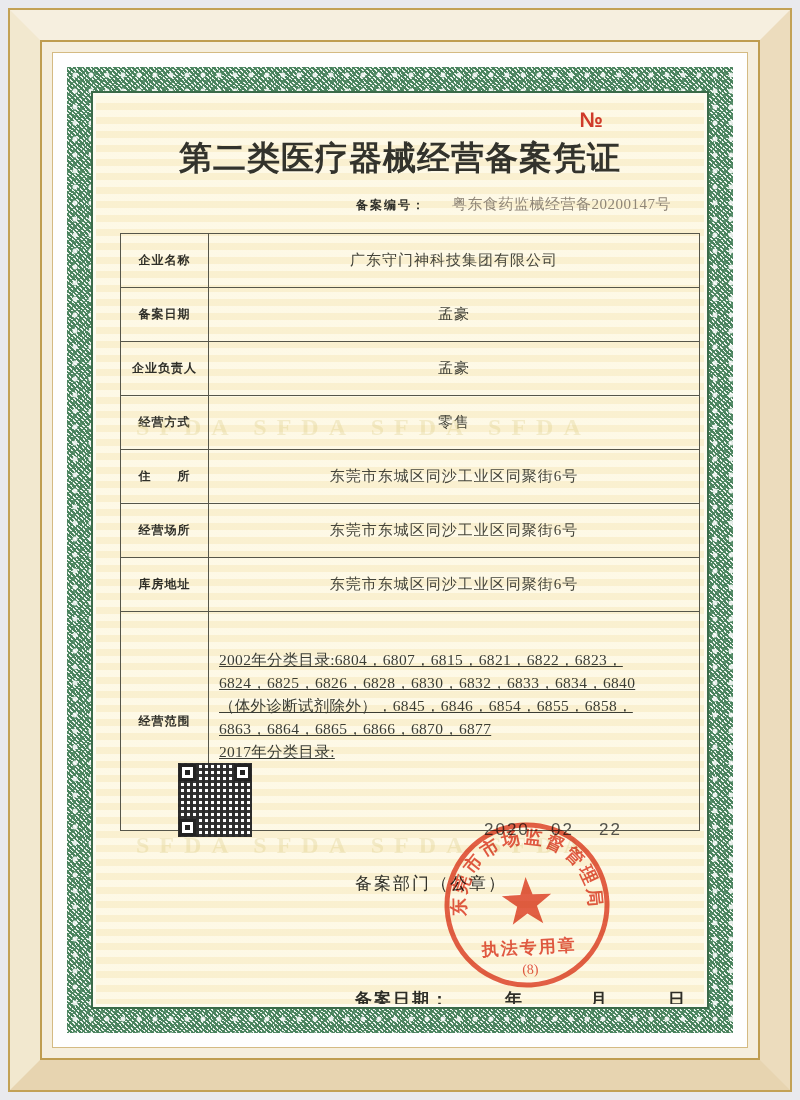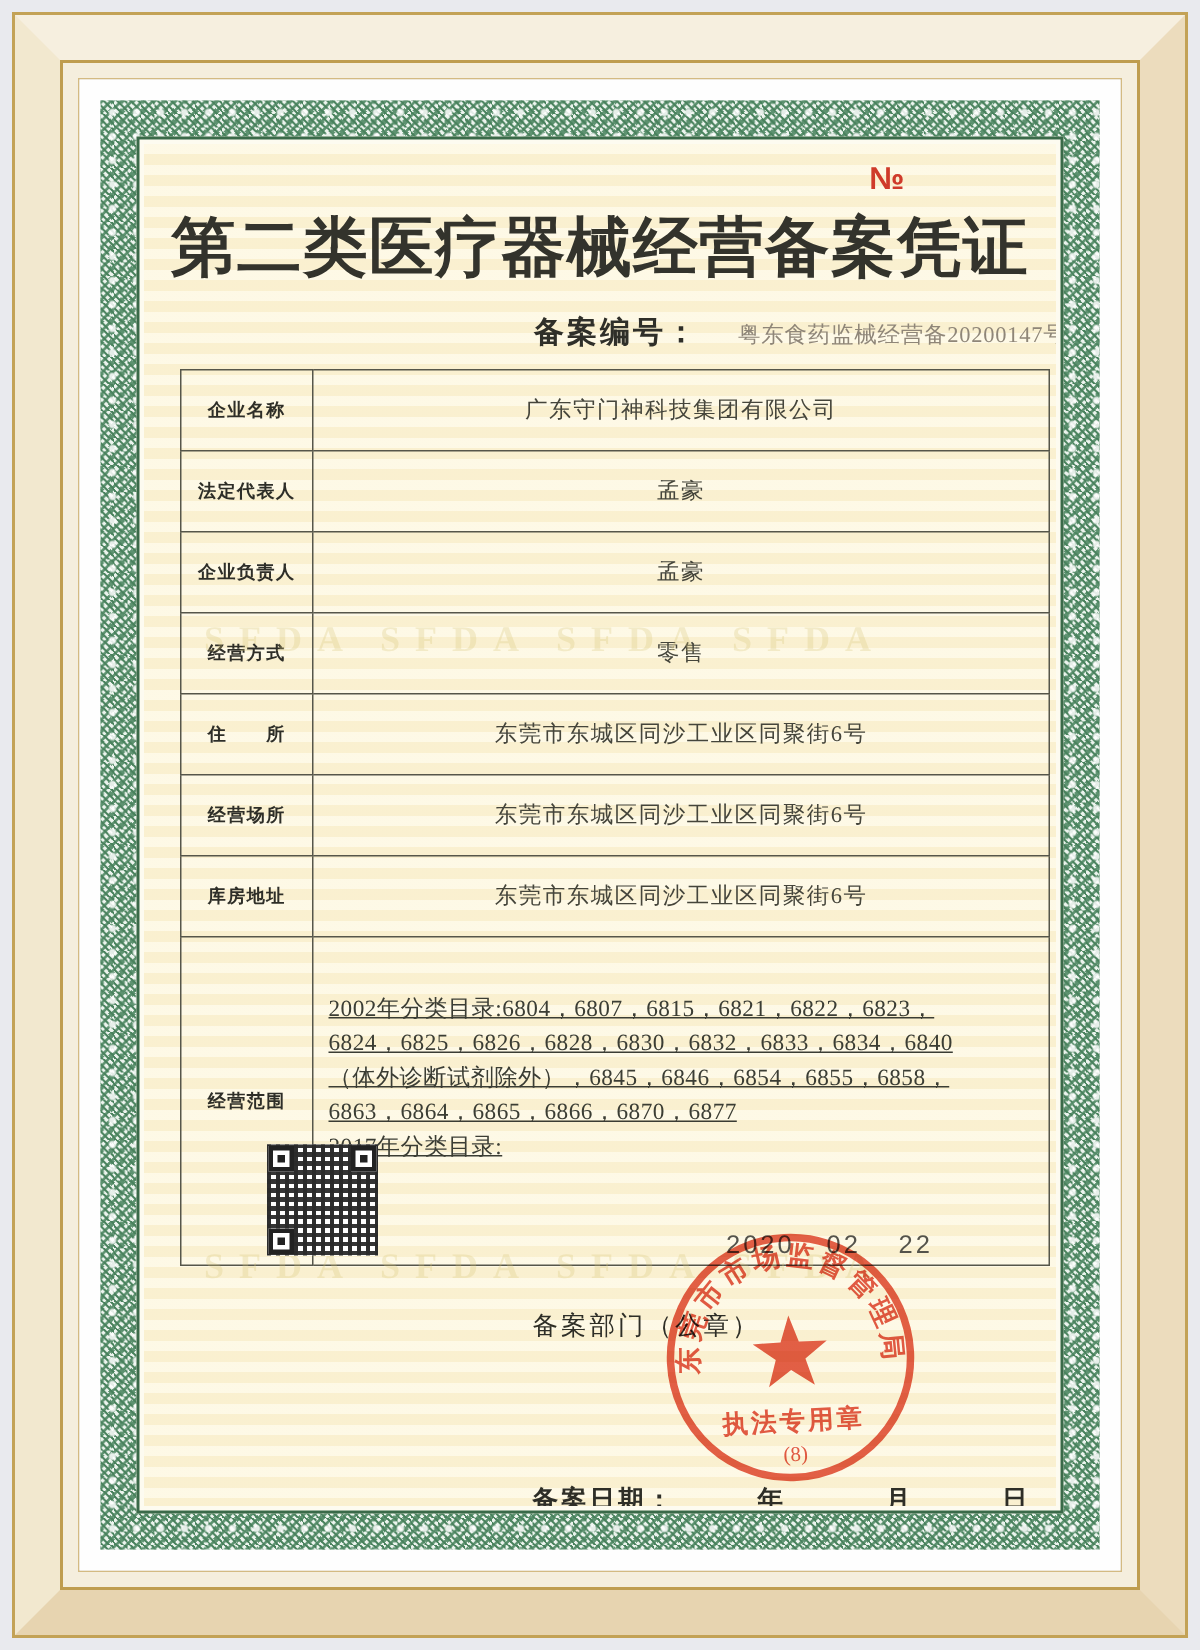--- a/index.html
+++ b/index.html
@@ -78,29 +78,29 @@
   .serial-row {
     text-align: right; padding-right: 100px; height: 24px;
   }
   .serial-no {
     color: #cf3a2a; font-weight: bold; font-size: 21px;
     font-family: "Liberation Sans", sans-serif; letter-spacing: 1px;
   }
   .cert-title {
     margin-top: 4px;
     text-align: center;
-    font-size: 43px; font-weight: bold; color: #33332c;
+    font-size: 33px; font-weight: bold; color: #33332c;
     letter-spacing: 1px;
   }
   .filing-row {
     margin-top: 14px; margin-left: 260px;
     display: flex; align-items: baseline; height: 26px;
   }
   .filing-label {
-    font-weight: bold; font-size: 20px; color: #2f2f29; letter-spacing: 2px;
+    font-weight: bold; font-size: 12px; color: #2f2f29; letter-spacing: 2px;
     white-space: nowrap;
   }
   .filing-value {
     margin-left: 26px; font-size: 15px; color: #8f8678; letter-spacing: 0.5px;
     white-space: nowrap;
   }
 
   
   table.cert-table {
     margin: 12px auto 0 24px;
@@ -215,21 +215,21 @@
             <colgroup>
                         <col class="c-label">
                         <col>
                       </colgroup>
             <tbody>
               <tr class="r-std">
                 <td class="t-label">企业名称</td>
                 <td class="t-value">广东守门神科技集团有限公司</td>
               </tr>
               <tr class="r-std">
-                <td class="t-label">法定代表人</td>
+                <td class="t-label">备案日期</td>
                 <td class="t-value">孟豪</td>
               </tr>
               <tr class="r-std">
                 <td class="t-label">企业负责人</td>
                 <td class="t-value">孟豪</td>
               </tr>
               <tr class="r-std">
                 <td class="t-label">经营方式</td>
                 <td class="t-value">零售</td>
               </tr>

